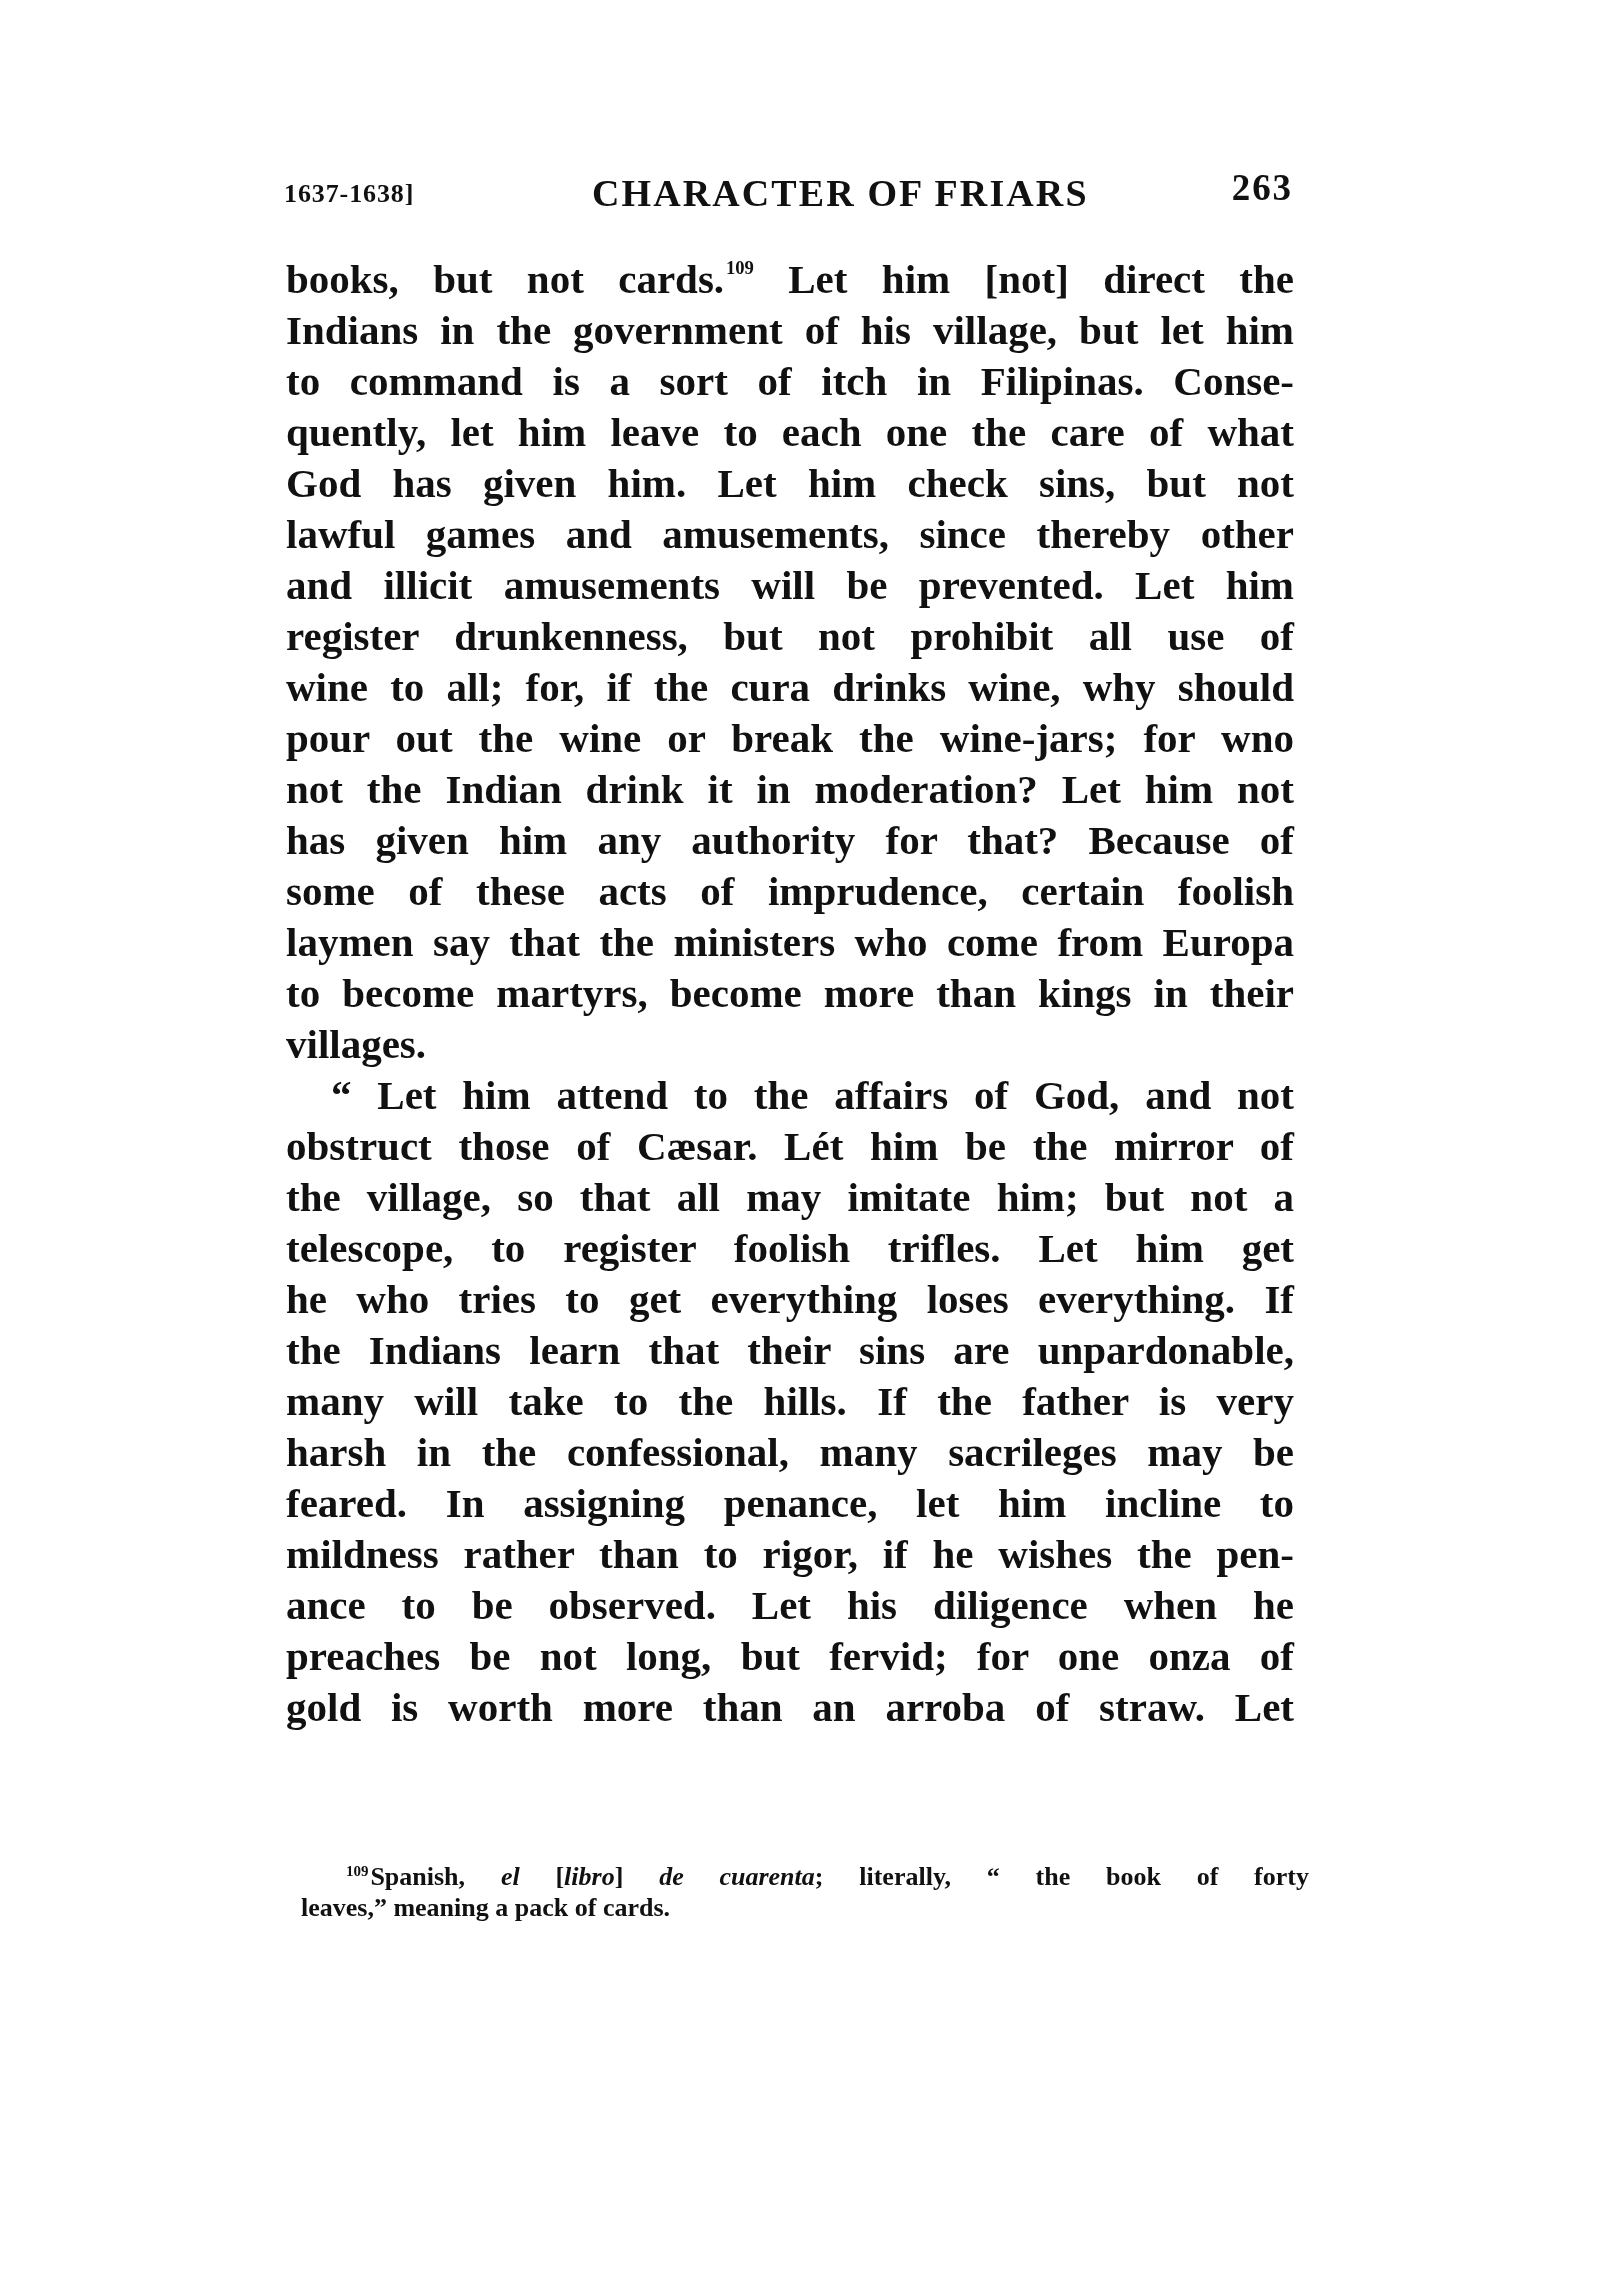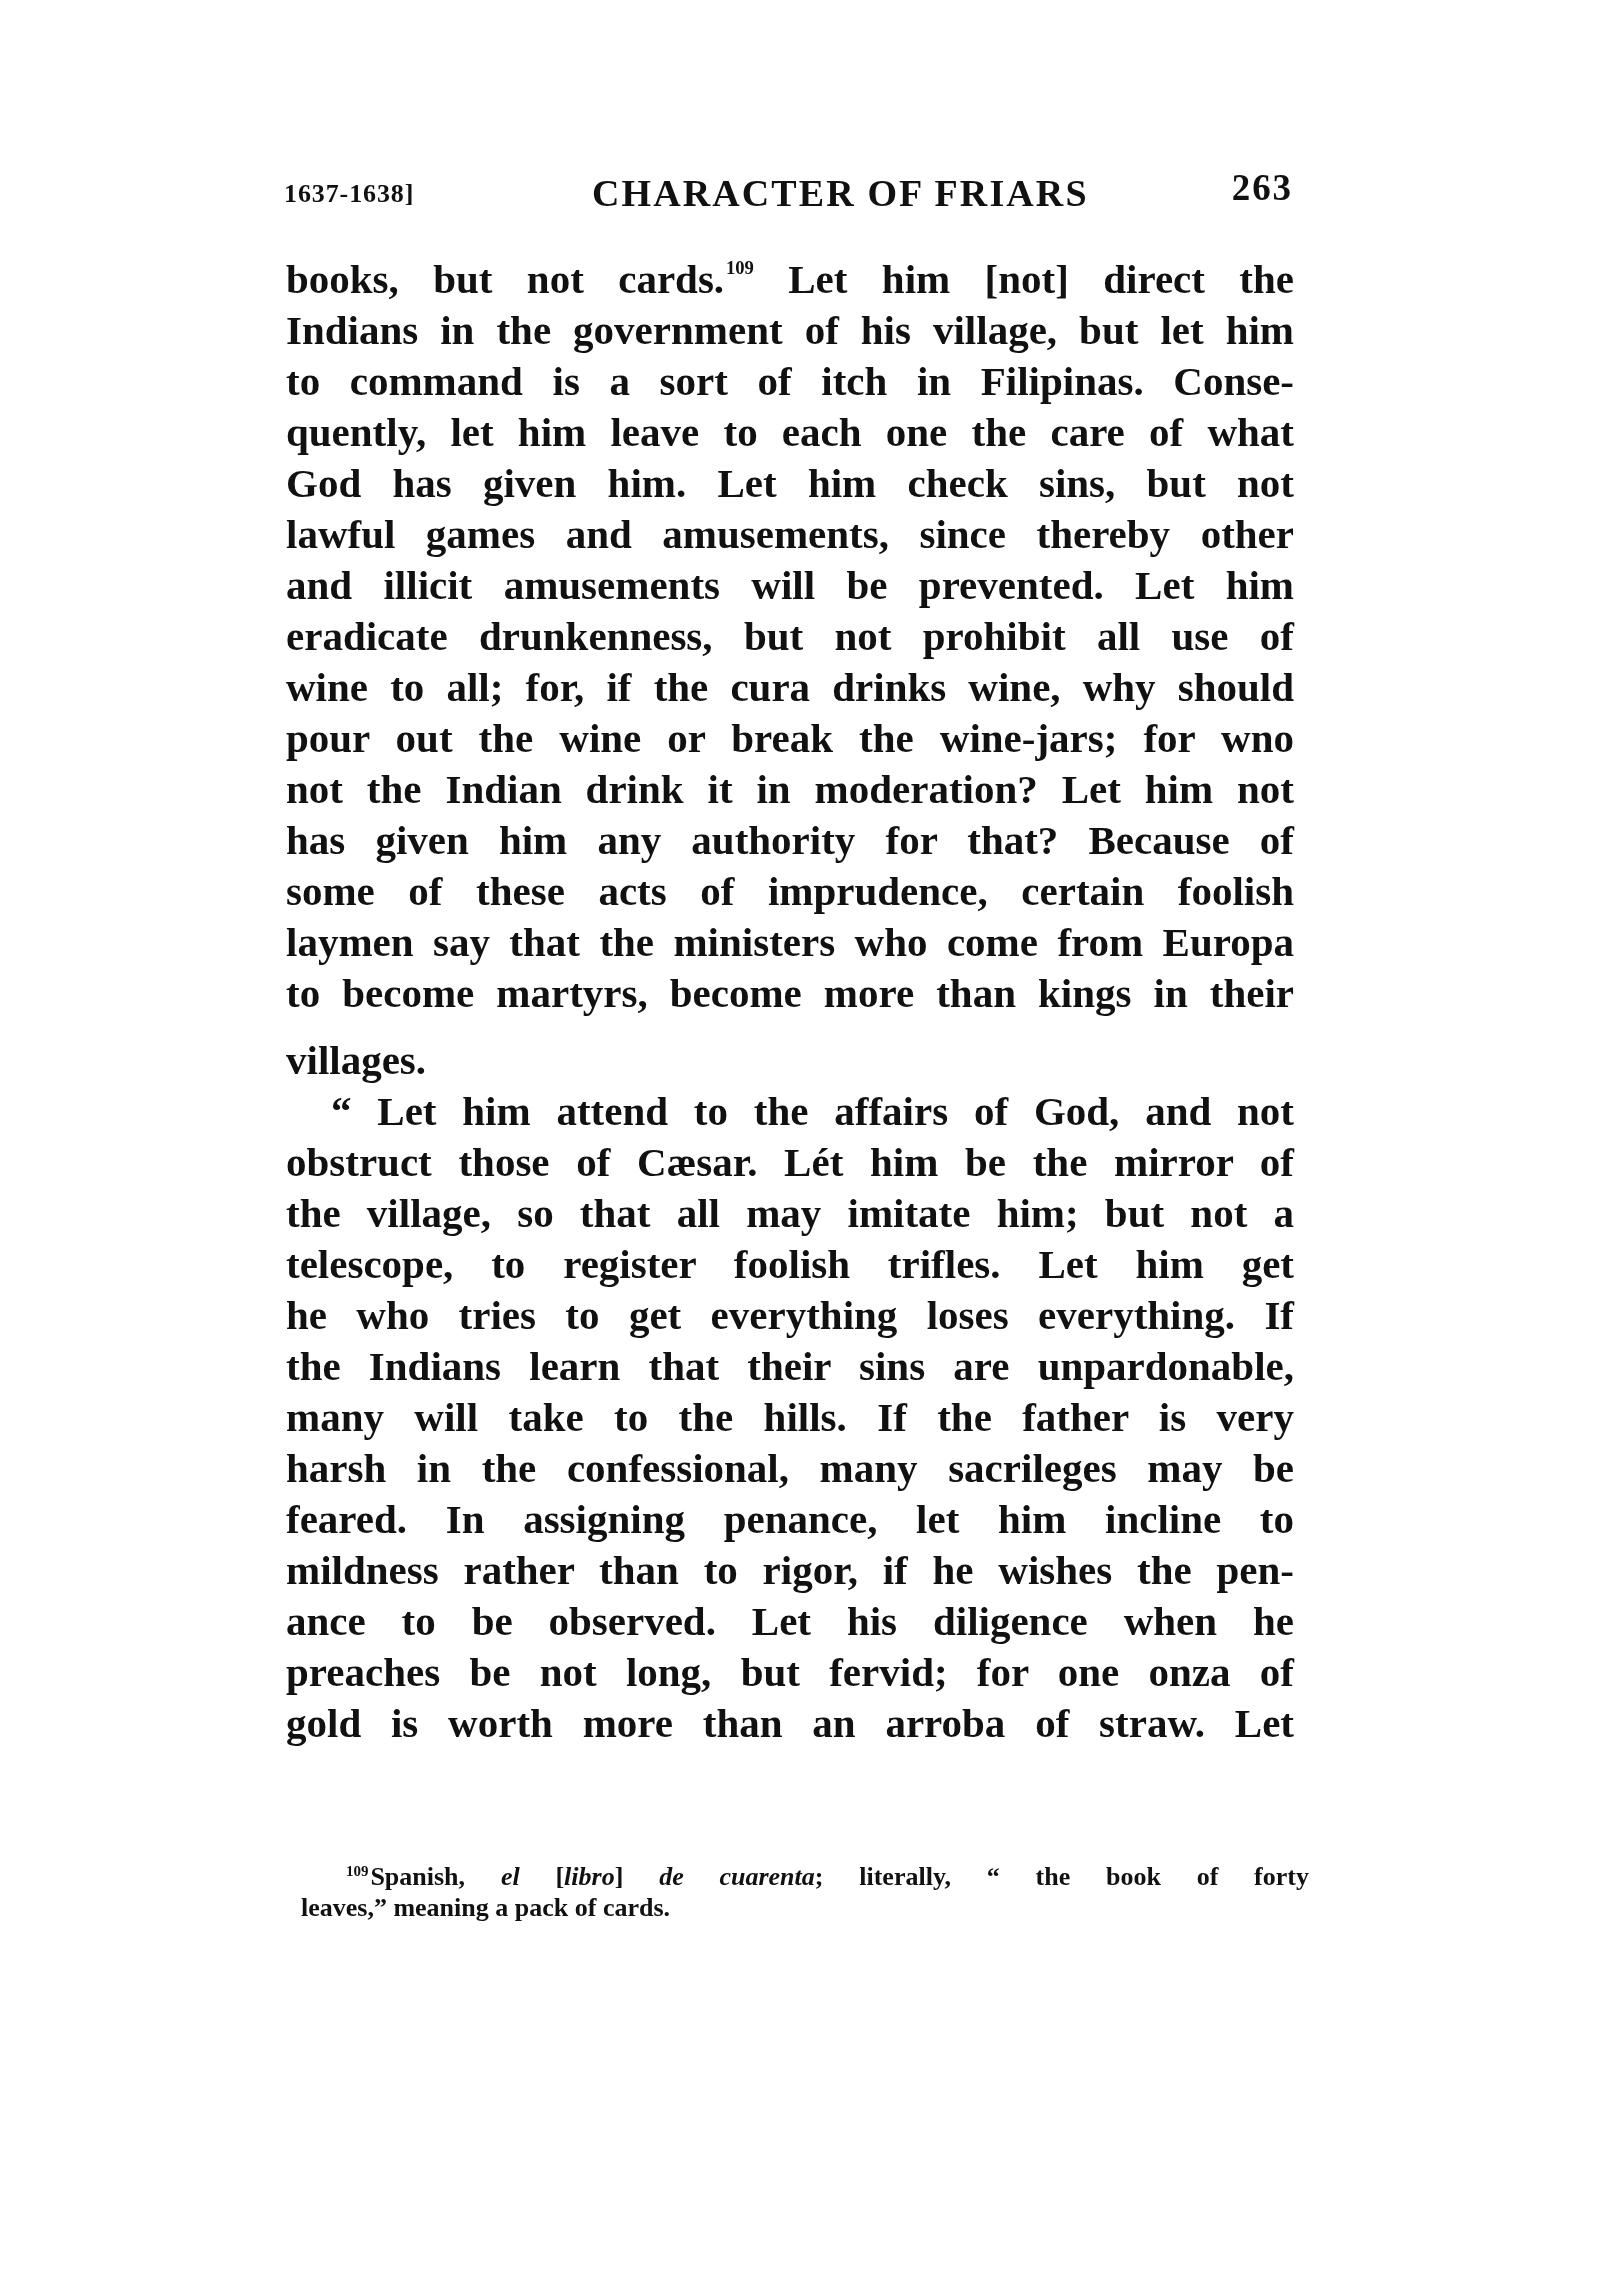--- a/index.html
+++ b/index.html
@@ -71,21 +71,20 @@
     line-height: 51px;
     font-size: 41px;
     font-weight: bold;
     white-space: nowrap;
     text-align: justify;
     text-align-last: justify;
     overflow: visible;
   }
   .line.last {
     text-align-last: left;
-    margin-top: 16px;
   }
   .line.indent {
     padding-left: 45px;
     box-sizing: border-box;
   }
   sup.fnref {
     font-size: 18.6px;
     line-height: 0;
     vertical-align: 18.6px;
     margin-left: 1.9px;
@@ -136,21 +135,21 @@
   </div>
 
   <div class="body-text">
     <span class="line"><span>books, but not cards.</span><sup class="fnref">109</sup><span>  Let him [not] direct the</span></span>
     <span class="line">Indians in the government of his village, but let him</span>
     <span class="line">to command is a sort of itch in Filipinas.  Conse-</span>
     <span class="line">quently, let him leave to each one the care of what</span>
     <span class="line">God has given him.  Let him check sins, but not</span>
     <span class="line">lawful games and amusements, since thereby other</span>
     <span class="line">and illicit amusements will be prevented.  Let him</span>
-    <span class="line">eradicate drunkenness, but not prohibit all use of</span>
+    <span class="line">register drunkenness, but not prohibit all use of</span>
     <span class="line">wine to all; for, if the cura drinks wine, why should</span>
     <span class="line">pour out the wine or break the wine-jars; for wno</span>
     <span class="line">not the Indian drink it in moderation?  Let him not</span>
     <span class="line">has given him any authority for that?  Because of</span>
     <span class="line">some of these acts of imprudence, certain foolish</span>
     <span class="line">laymen say that the ministers who come from Europa</span>
     <span class="line">to become martyrs, become more than kings in their</span>
     <span class="line last">villages.</span>
     <span class="line indent">“ Let him attend to the affairs of God, and not</span>
     <span class="line">obstruct those of Cæsar.  Lét him be the mirror of</span>

